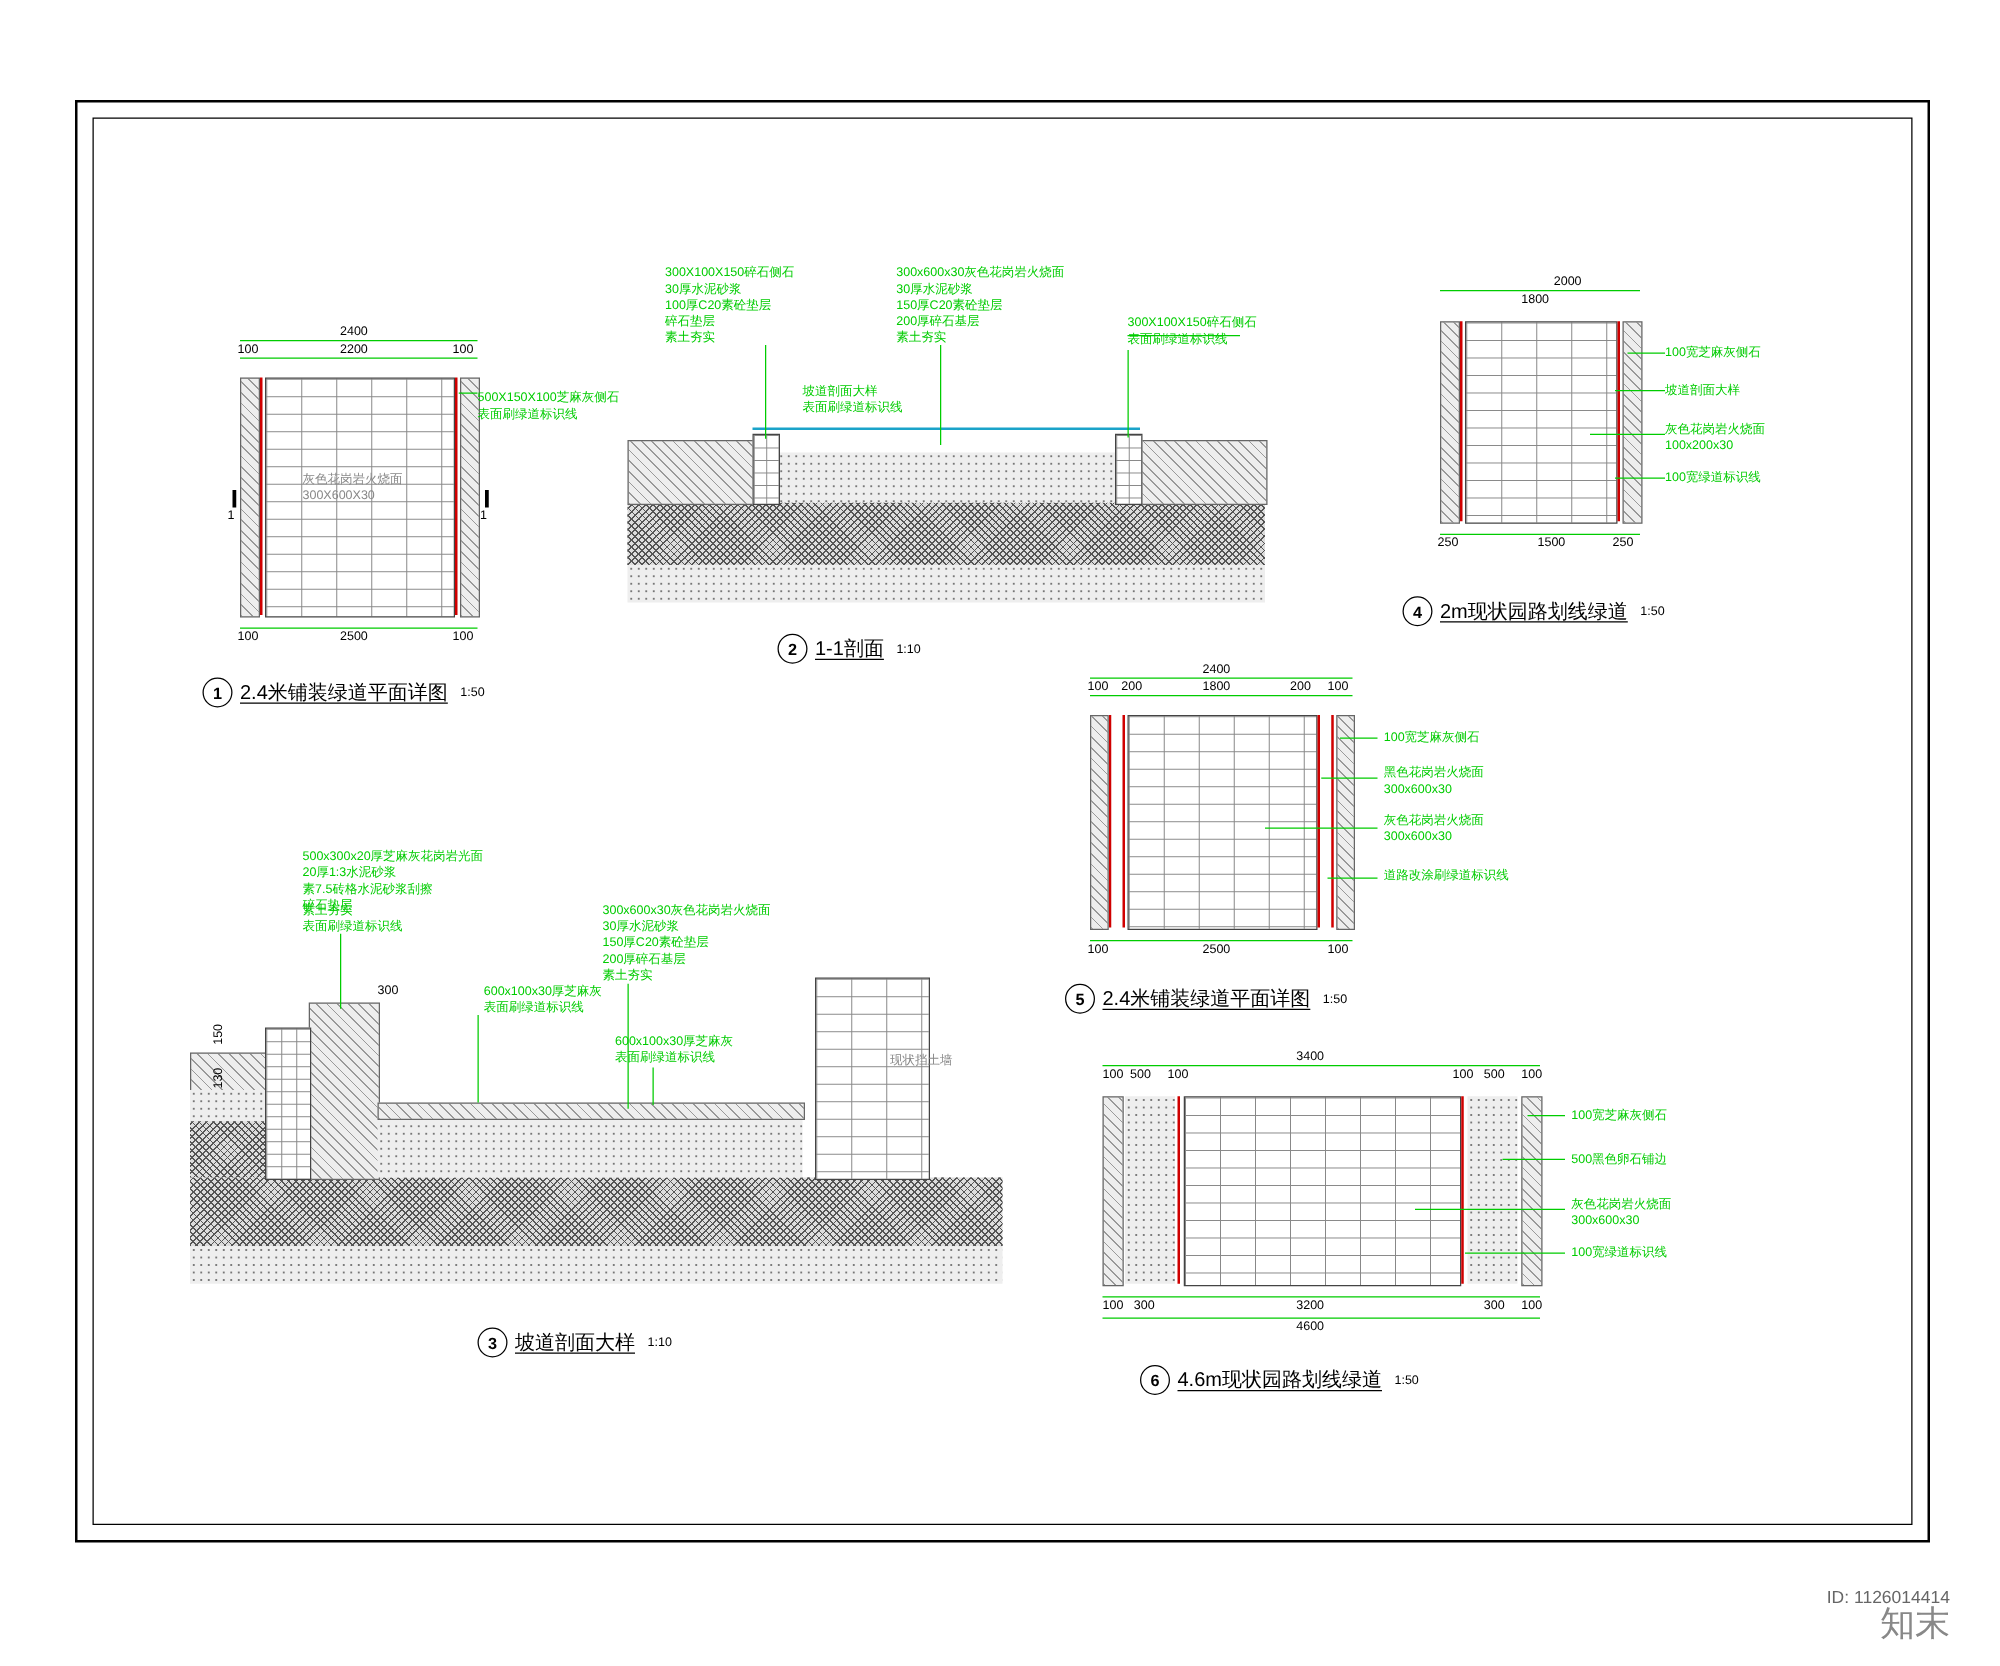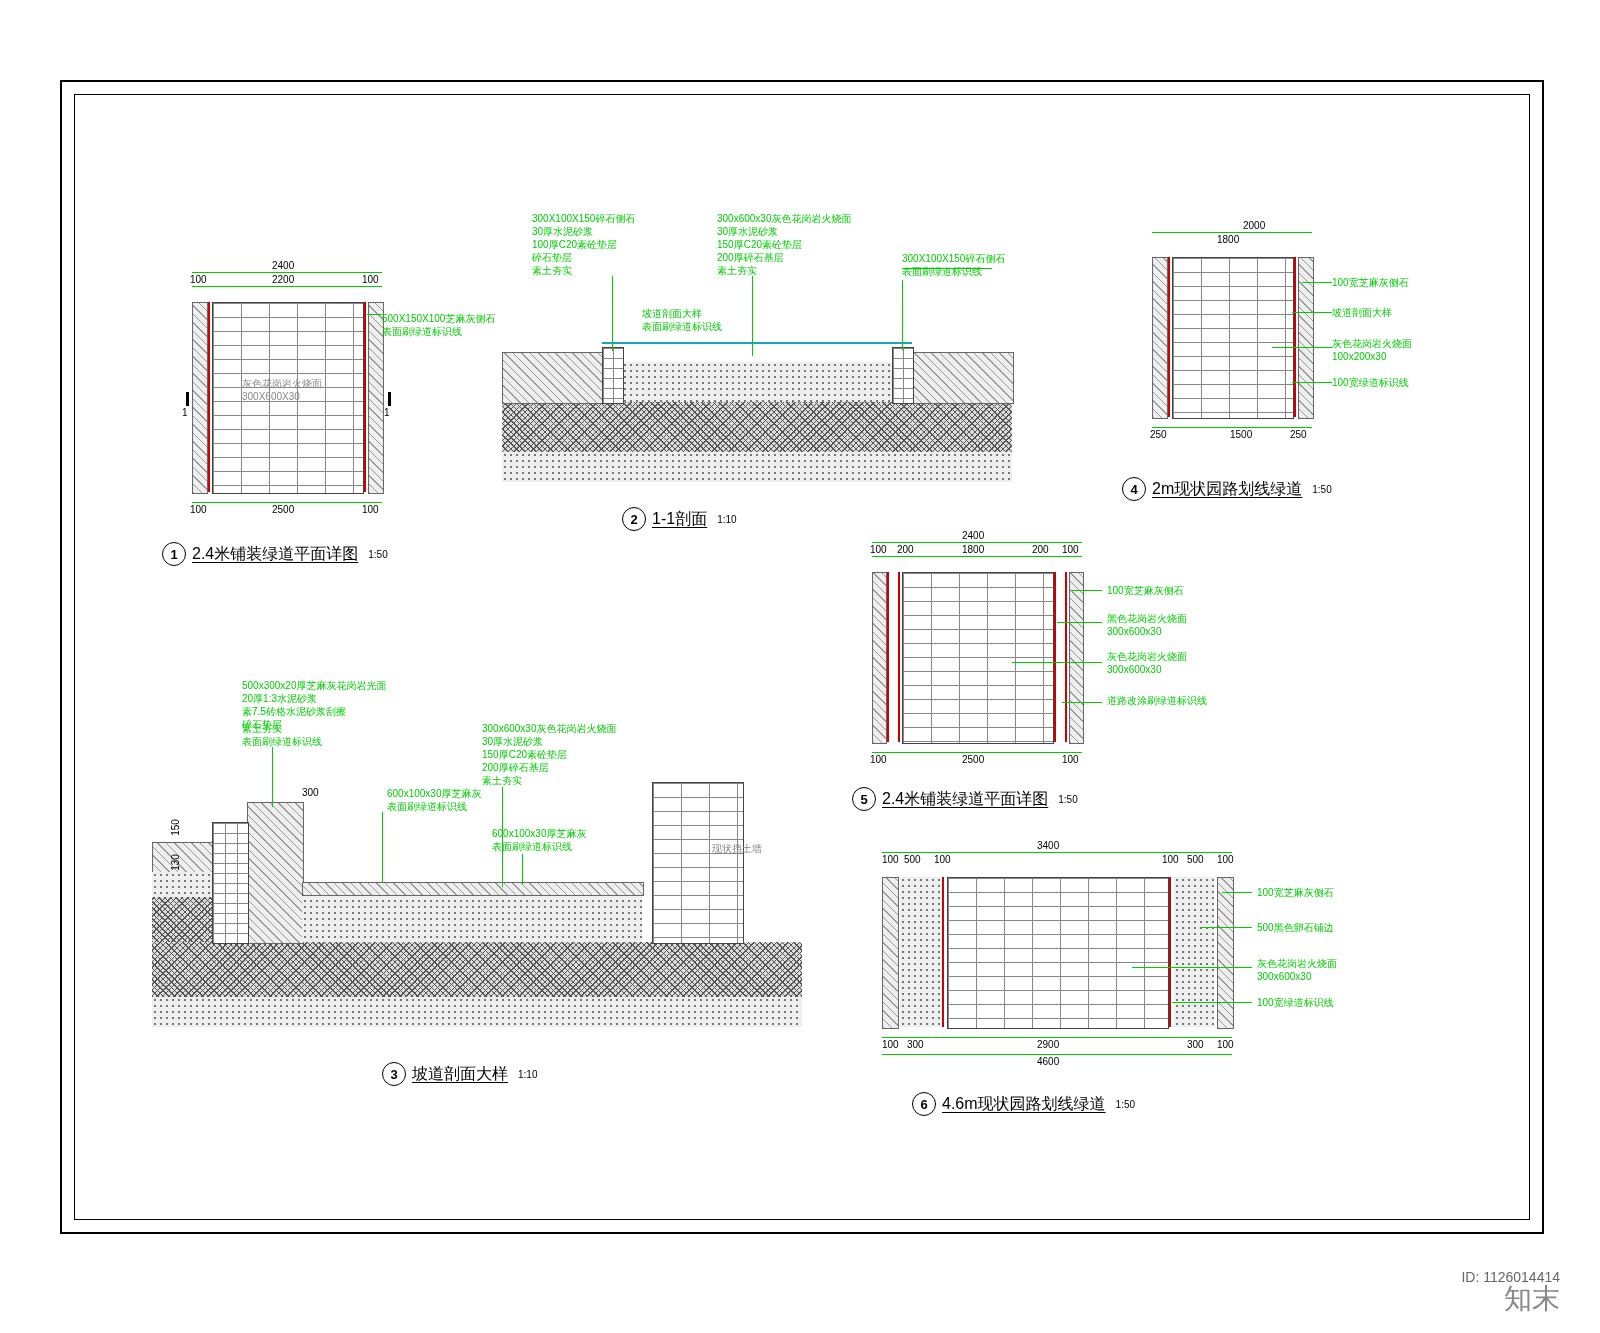--- a/index.html
+++ b/index.html
@@ -428,21 +428,21 @@
     <div class="note" style="left:385px; top:105px;">
       <span class="note-line">灰色花岗岩火烧面</span>
       <span class="note-line">300x600x30</span>
     </div>
     <div class="green-line green-h" style="left:300px; top:150px; width:80px;"></div>
     <div class="note" style="left:385px; top:144px;">100宽绿道标识线</div>
 
     <div class="dim-line-h" style="left:10px; top:185px; width:350px;"></div>
     <div class="dim" style="left:10px; top:187px;">100</div>
     <div class="dim" style="left:35px; top:187px;">300</div>
-    <div class="dim" style="left:165px; top:187px;">2900</div>
+    <div class="dim" style="left:165px; top:187px;">3200</div>
     <div class="dim" style="left:315px; top:187px;">300</div>
     <div class="dim" style="left:345px; top:187px;">100</div>
     <div class="dim-line-h" style="left:10px; top:202px; width:350px;"></div>
     <div class="dim" style="left:165px; top:204px;text-align:right;">4600</div>
   </div>
   <div class="caption" style="left:850px; top:1010px;">
     <div class="bubble">6</div>
     <div class="caption-title">4.6m现状园路划线绿道</div>
     <div class="caption-scale">1:50</div>
   </div>

